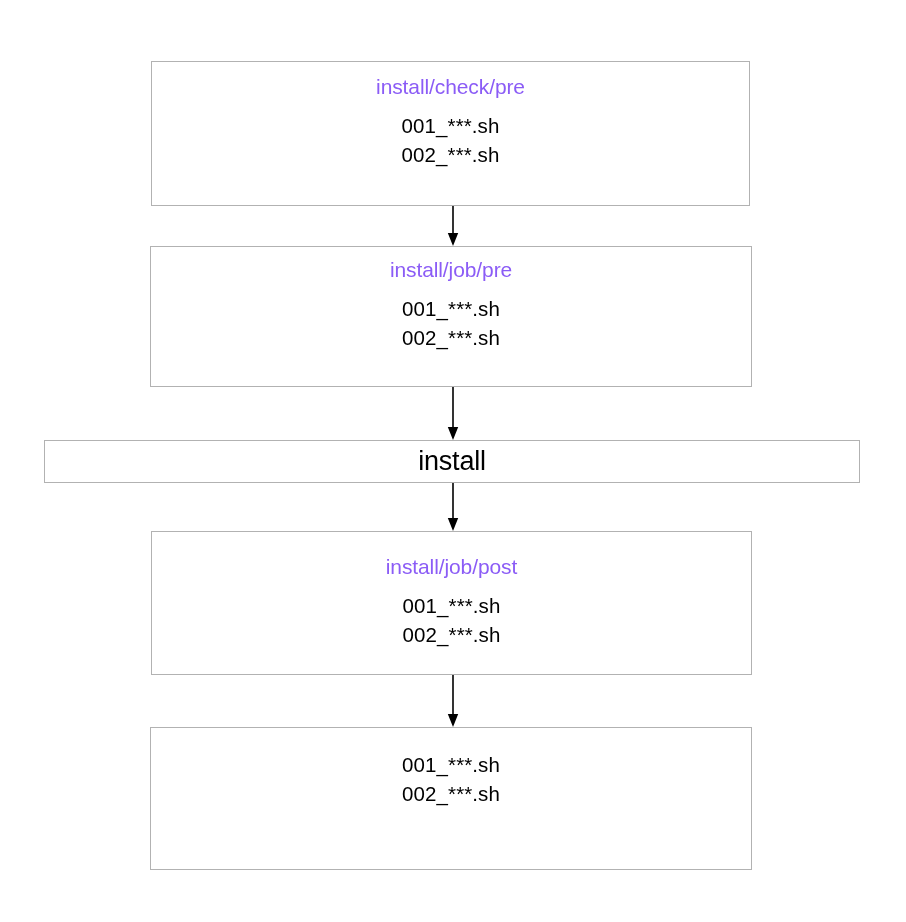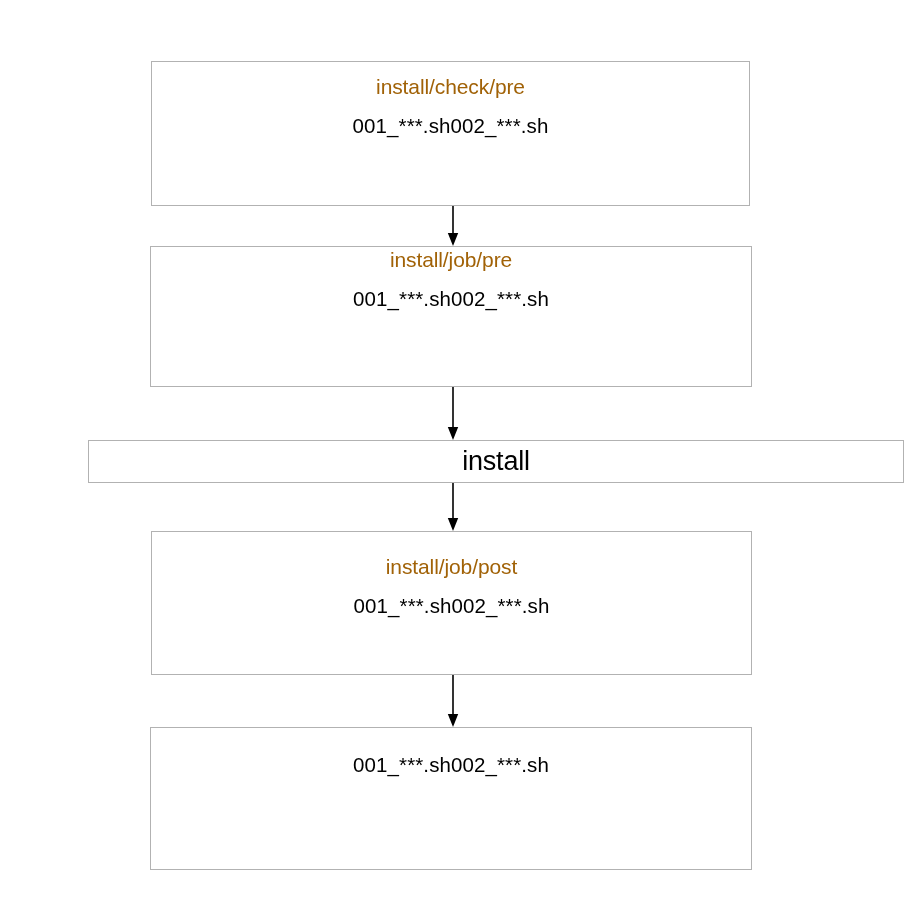--- a/index.html
+++ b/index.html
@@ -29,38 +29,38 @@
     display: flex;
     flex-direction: column;
     align-items: center;
     color: #000000;
   }
   .node .node-title {
     font-size: 21px;
     line-height: 26px;
     letter-spacing: -0.1px;
     white-space: nowrap;
-    color: #a16207;
+    color: #8b5cf6;
   }
   .node .scripts {
     display: flex;
-    flex-direction: row;
+    flex-direction: column;
     align-items: center;
   }
   .node .script-line {
     font-size: 20.5px;
     line-height: 29px;
     letter-spacing: 0.1px;
     white-space: nowrap;
     color: #000000;
   }
 
   
   #node-check-pre   { left: 151px; top: 61px;  width: 599px; height: 145px; padding-top: 12px; }
-  #node-job-pre     { left: 150px; top: 246px; width: 602px; height: 141px; }
+  #node-job-pre     { left: 150px; top: 246px; width: 602px; height: 141px; padding-top: 10px; }
   #node-job-post    { left: 151px; top: 531px; width: 601px; height: 144px; padding-top: 22px; }
   #node-check-post  { left: 150px; top: 727px; width: 602px; height: 143px; padding-top: 11px; }
 
   #node-check-pre  .scripts { margin-top: 11px; }
   #node-job-pre    .scripts { margin-top: 11px; }
   #node-job-post   .scripts { margin-top: 11px; }
   #node-check-post .scripts { margin-top: 11px; }
 
   
   #node-install {
@@ -68,21 +68,20 @@
     box-sizing: border-box;
     left: 44px;
     top: 440px;
     width: 816px;
     height: 43px;
     background: #ffffff;
     border: 1.5px solid #b2b2b2;
     display: flex;
     align-items: center;
     justify-content: center;
-    margin-left: 44px;
   }
   #node-install .install-label {
     font-size: 27px;
     line-height: 30px;
     letter-spacing: -0.2px;
     color: #000000;
     white-space: nowrap;
     position: relative;
     top: -1px;
   }

